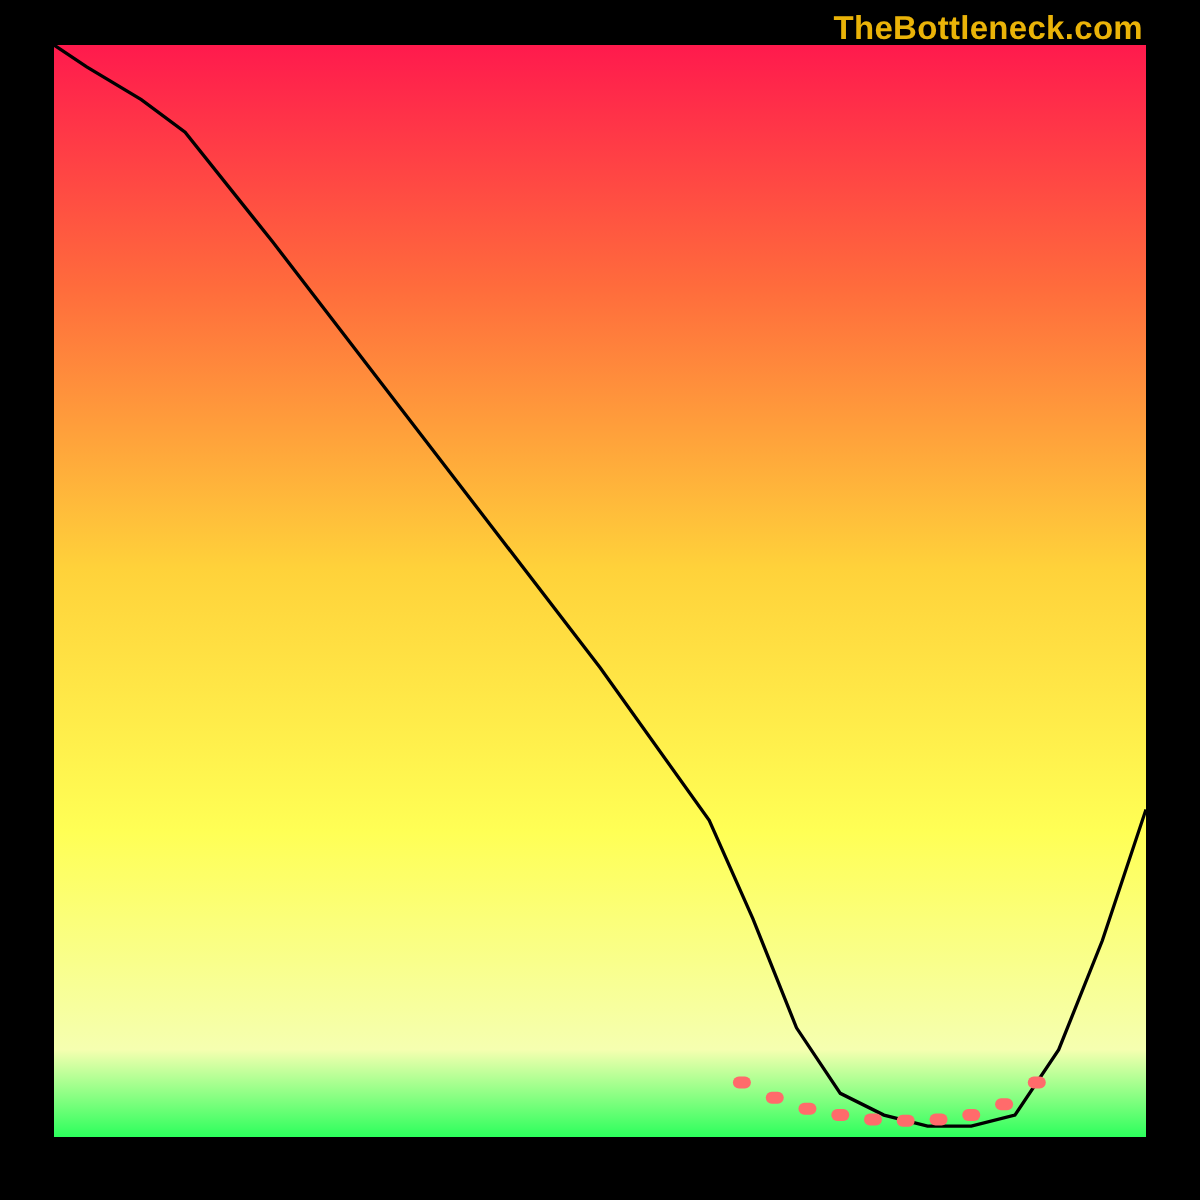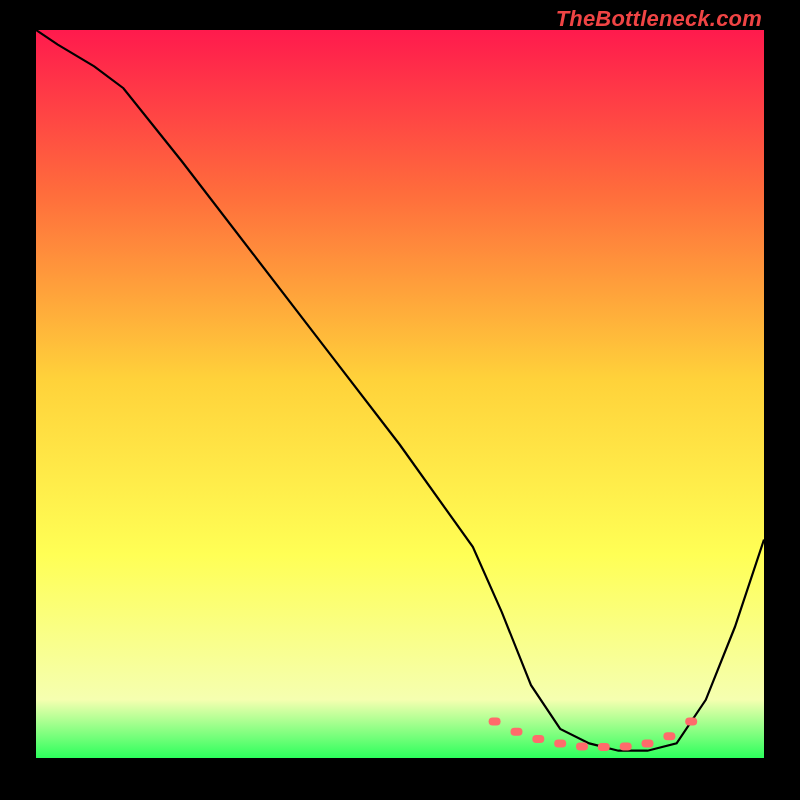--- a/index.html
+++ b/index.html
@@ -18,23 +18,22 @@
     height: 728px;
     background: #000;
   }
   .watermark {
     position: absolute;
     top: 6px;
     right: 38px;
     font-family: Arial, Helvetica, sans-serif;
     font-size: 22px;
     font-weight: 600;
-    color: #ef4444;
+    color: #eab308;
     letter-spacing: 0.2px;
-    font-style: italic;
   }
   .plot-svg {
     position: absolute;
     left: 0;
     top: 0;
     width: 728px;
     height: 728px;
   }
 </style>
 </head>

